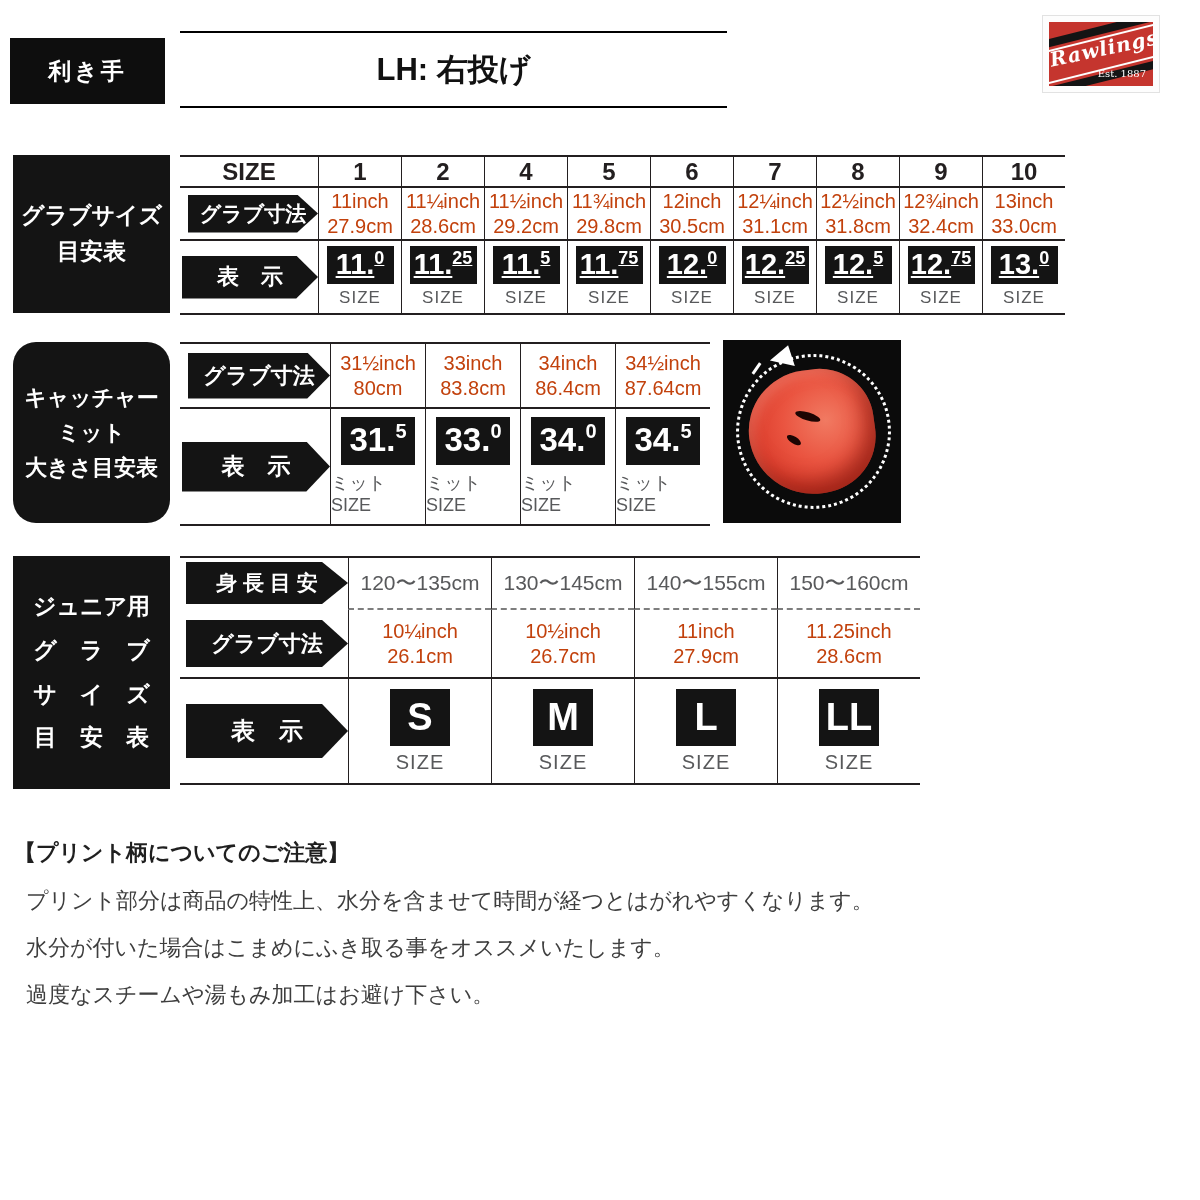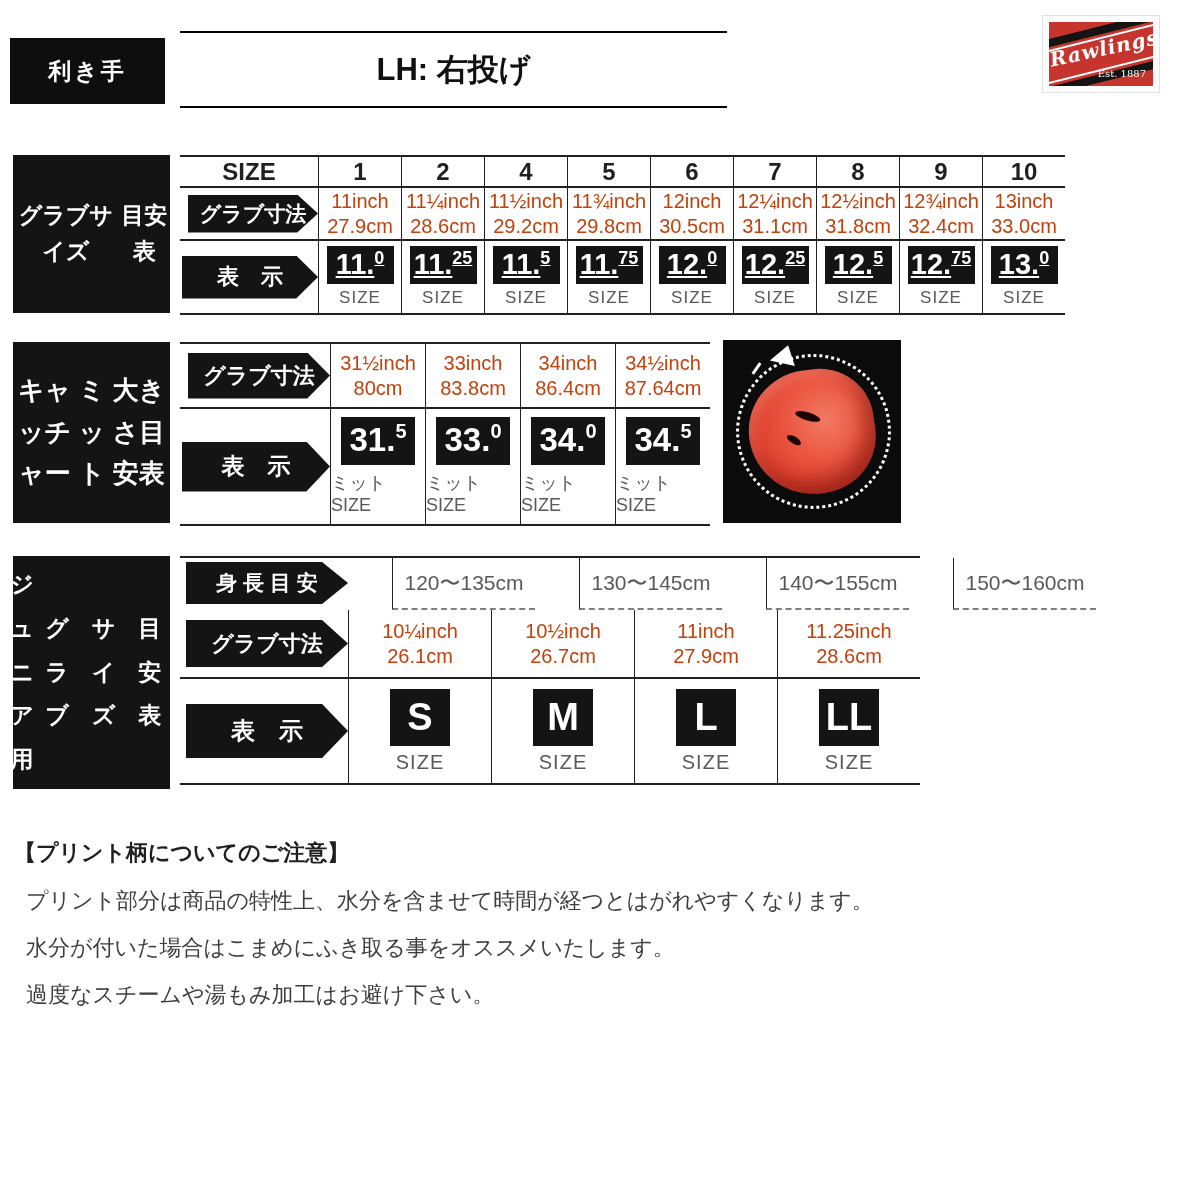--- a/index.html
+++ b/index.html
@@ -23,41 +23,41 @@
   .st-w2{bottom:15px;height:2px;background:#fff;transform:rotate(-14deg);}
   .st-b2{bottom:4px;height:8px;background:#141414;transform:rotate(-14deg);}
   .logo-script{position:absolute;top:15px;left:0;right:0;text-align:center;color:#fff;
                font-family:"DejaVu Serif","Liberation Serif",serif;font-style:italic;font-weight:bold;
                font-size:20px;transform:rotate(-12deg);letter-spacing:1px;}
   .logo-est{position:absolute;bottom:7px;right:7px;color:#fff;font-size:10px;
             font-family:"DejaVu Serif","Liberation Serif",serif;}
 
   
   .side-label{position:absolute;left:13px;background:#141414;color:#fff;
-              display:flex;flex-direction:row;align-items:center;justify-content:center;
+              display:flex;flex-direction:column;align-items:center;justify-content:center;
               text-align:center;font-weight:bold;}
   #lbl1{top:155px;width:157px;height:158px;font-size:23px;line-height:1.55;}
-  #lbl2{top:342px;width:157px;height:181px;font-size:26px;line-height:1.6;}
+  #lbl2{top:342px;width:157px;height:181px;font-size:22px;line-height:1.6;border-radius:23px;}
   #lbl3{top:556px;width:157px;height:233px;font-size:23px;line-height:1.9;}
 
   
   .tbl{position:absolute;left:180px;border-top:2.5px solid #231f20;}
   #t1{top:155px;width:885px;}
   #t2{top:342px;width:530px;}
   #t3{top:556px;width:740px;}
   .trow{display:grid;border-bottom:2.5px solid #231f20;}
   #t1 .trow{grid-template-columns:138px repeat(9,83px);}
   #t2 .trow{grid-template-columns:150px repeat(4,95px);}
   #t3 .trow{grid-template-columns:168px repeat(4,143px);}
   #t1 .r-head{height:29px;}
   #t1 .r-dims{height:51px;}
   #t1 .r-disp{height:72px;}
   #t2 .r-dims{height:63px;}
   #t2 .r-disp{height:115px;}
-  #t3 .r-h{height:52px;border-bottom:none;gap:44px;}
+  #t3 .r-h{height:52px;border-bottom:none;}
   #t3 .r-dims{height:67px;}
   #t3 .r-disp{height:104px;}
   .cell{border-left:1.5px solid #231f20;display:flex;flex-direction:column;
         align-items:center;justify-content:center;min-width:0;}
   .cell.first{border-left:none;align-items:flex-end;padding-left:4px;}
   #t3 .r-h .cell{border-bottom:2px dashed #7e7e7e;}
   #t3 .r-h .cell.first{border-bottom:2px dashed transparent;}
   .num{font-size:24px;font-weight:bold;color:#231f20;}
   .size-head{font-size:24px;font-weight:bold;color:#231f20;align-items:center !important;padding-left:0 !important;}
   .v1{font-size:20px;color:#c2410c;line-height:1.25;text-align:center;}

